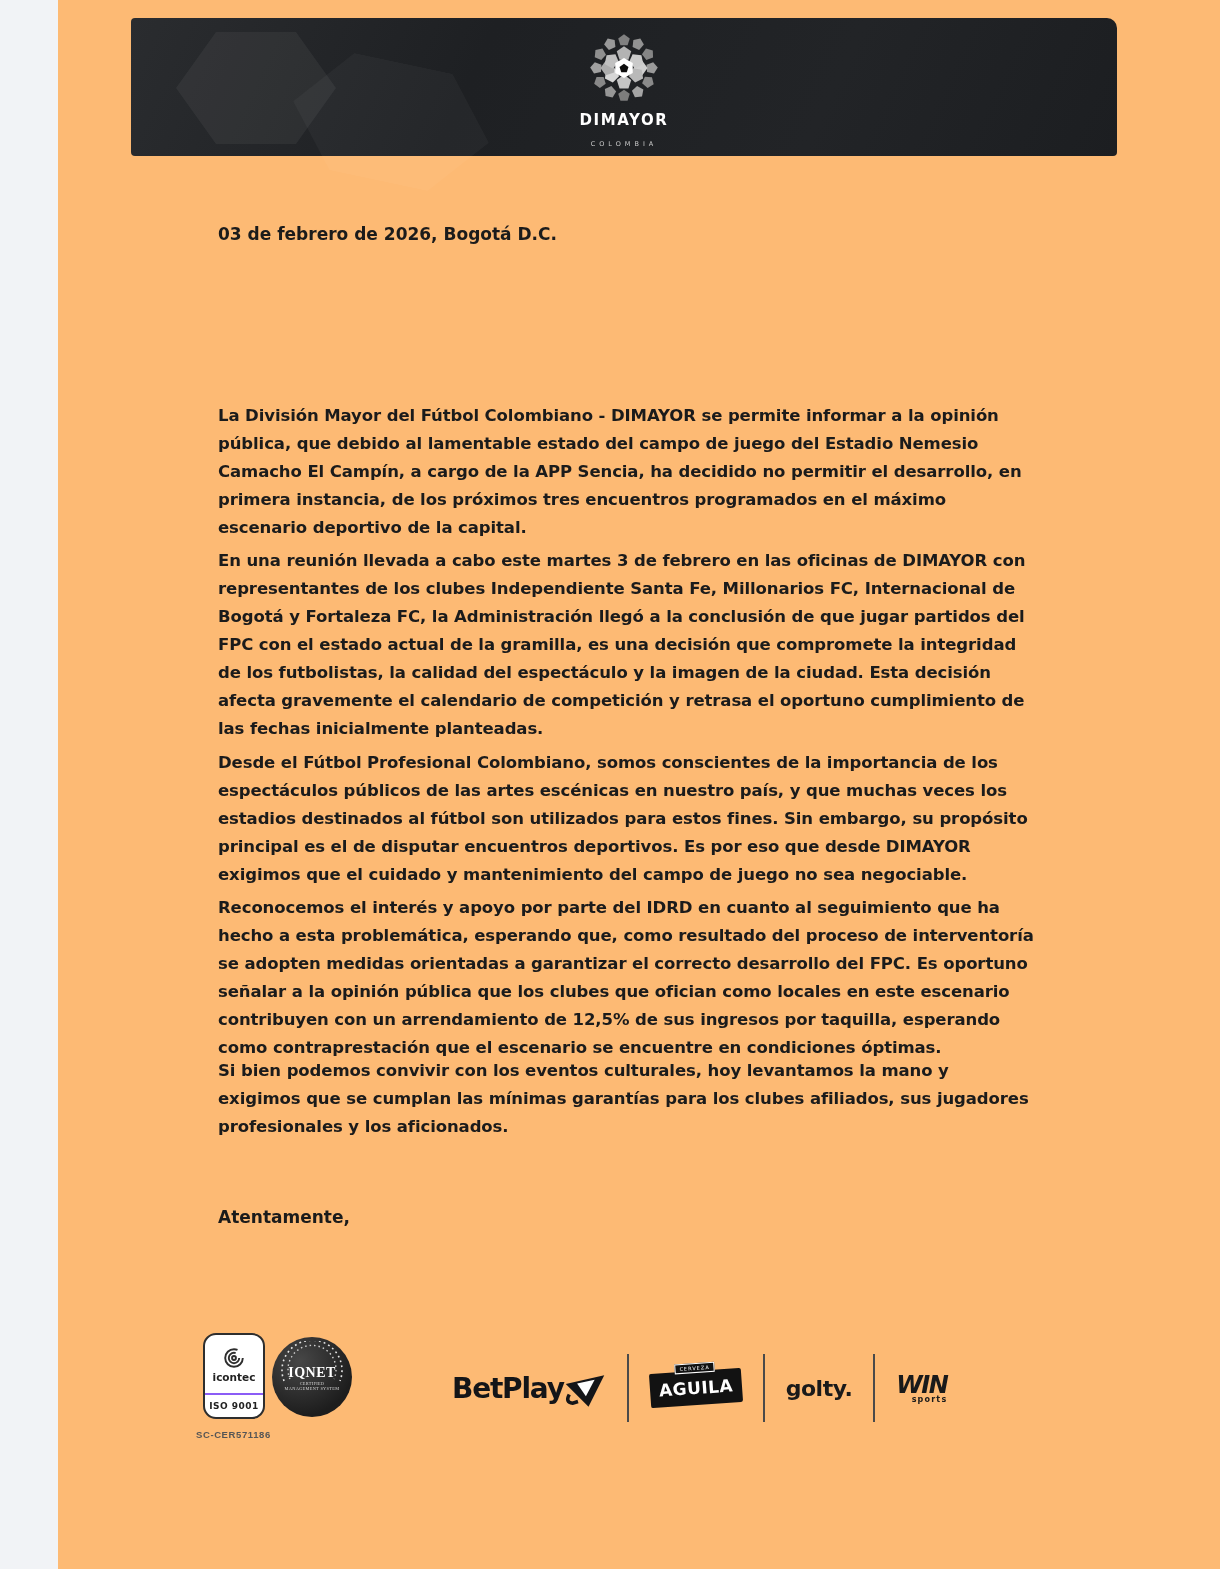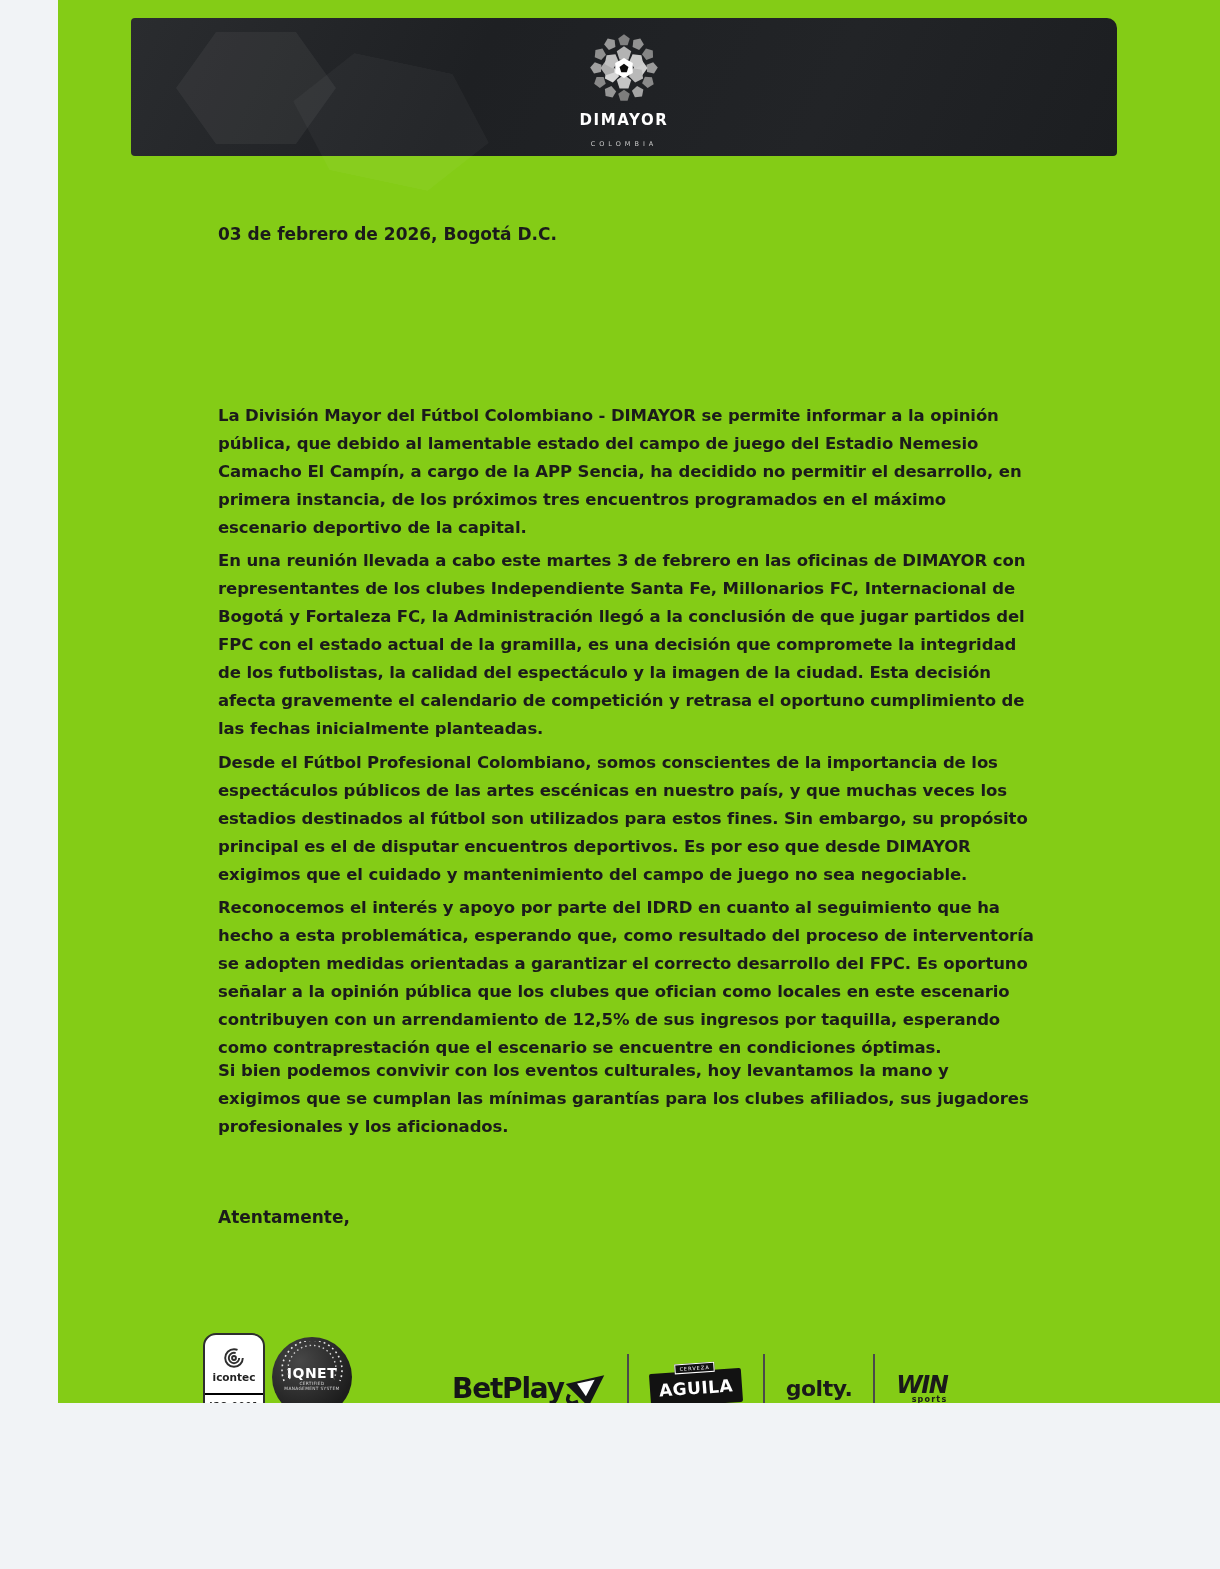--- a/index.html
+++ b/index.html
@@ -1,16 +1,16 @@
 <!DOCTYPE html>
 <html><head>
 <meta charset="utf-8">
 <style>
   html,body { margin:0; padding:0; background:#f1f3f6; }
-  .page { position:relative; width:1220px; height:1403px; background:#84cc16;
+  .page { position:relative; width:1220px; height:1569px; background:#fdba74;
           font-family:"DejaVu Sans", sans-serif; color:#1b1b1b; overflow:hidden; }
   .scan-edge { position:absolute; left:0; top:0; width:58px; height:1569px; background:#f1f3f6; }
 
   
   .banner { position:absolute; left:131px; top:18px; width:986px; height:138px;
             background:linear-gradient(115deg,#2a2c2f 0%,#1e2023 35%,#222427 70%,#1c1e21 100%);
             border-radius:4px 10px 4px 4px; }
   .banner .hexa { position:absolute; background:rgba(255,255,255,0.05);
             clip-path:polygon(25% 0,75% 0,100% 50%,75% 100%,25% 100%,0 50%); }
   .banner .h1 { left:45px; top:14px; width:160px; height:112px; }
@@ -30,30 +30,30 @@
   .p4 { top:894px; }  .p5 { top:1057px; }
   .closing { position:absolute; left:218px; top:1207px; font-size:17px; font-weight:600; }
 
   
   .address { position:absolute; left:388px; top:1321px; font-family:"Liberation Sans", sans-serif;
              font-weight:700; font-size:16.5px; color:#2a2a2a; letter-spacing:0.1px; }
 
   .icontec { position:absolute; left:203px; top:1333px; width:62px; height:86px; box-sizing:border-box;
              border:2.5px solid #2e2e2e; border-radius:13px; background:#fff;
              display:flex; flex-direction:column; align-items:center; }
-  .ict-top { flex:1; width:100%; border-bottom:2px solid #000000; display:flex; flex-direction:column;
+  .ict-top { flex:1; width:100%; border-bottom:2px solid #8b5cf6; display:flex; flex-direction:column;
              align-items:center; justify-content:center; gap:1px; }
   .ict-label { font-size:10.5px; font-weight:700; color:#222; }
   .ict-iso { height:22px; display:flex; align-items:center; font-size:9px; font-weight:700; color:#222; letter-spacing:0.5px; }
   .cert-code { position:absolute; left:196px; top:1429px; font-family:"Liberation Sans", sans-serif;
                font-size:9.5px; font-weight:600; color:#555; letter-spacing:0.6px; }
 
   .iqnet { position:absolute; left:272px; top:1337px; width:80px; height:80px; border-radius:50%;
            background:radial-gradient(circle at 35% 30%, #474747, #1d1d1d 72%);
-           color:#fff; display:flex; flex-direction:column; align-items:center; justify-content:center; }
+           color:#fff; display:flex; flex-direction:column; align-items:center; justify-content:center;font-family:Liberation Serif, serif; }
   .iqnet svg.dots { position:absolute; left:4px; top:4px; width:72px; height:72px; }
   .iqnet-label { font-size:14px; font-weight:800; letter-spacing:0.5px; margin-top:10px; }
   .iqnet-sub { font-size:7px; line-height:1.25; color:#d8d8d8; text-align:center; width:90px;
                transform:scale(0.62); transform-origin:top center; letter-spacing:0.5px; }
 
   .sponsors { position:absolute; left:452px; top:1346px; height:84px; display:flex; align-items:center; }
   .sep { width:2px; height:68px; background:#4a4a4a; margin:0 21px; }
 
   .betplay { display:flex; align-items:center; color:#141518;
              font-size:28px; font-weight:800; letter-spacing:-1.2px; }

